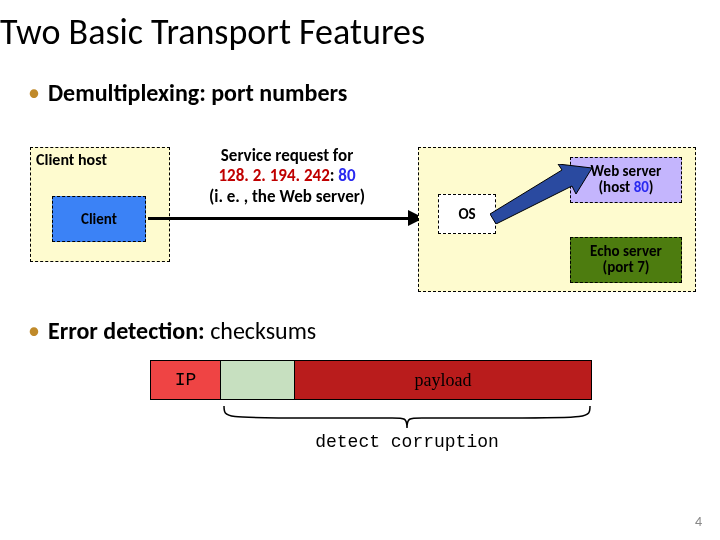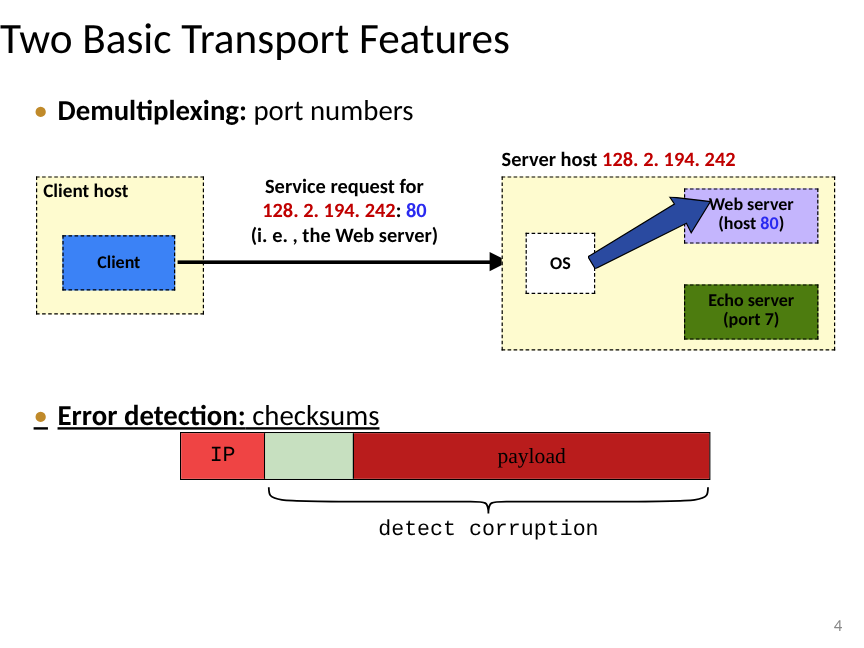--- a/index.html
+++ b/index.html
@@ -4,54 +4,54 @@
 <style>
   * { box-sizing: border-box; margin: 0; padding: 0; }
   html, body { width: 720px; height: 540px; font-family: "Calibri", "Arial", sans-serif; background: #fff; color: #000; }
   .slide { position: relative; width: 720px; height: 540px; }
 
   .title { position: absolute; top: 10px; left: 0; width: 720px; text-align: left; font-size: 36px; font-weight: 400; }
 
   .bullet1 { position: absolute; top: 78px; left: 28px; font-size: 24px; }
   .bullet1 .dot { color: #c08a2a; font-size: 24px; margin-right: 8px; }
   .bullet1 .lead { font-weight: 700; }
-  .bullet1 .tail { font-weight: 400; }
+  .bullet1 .tail { font-weight: 700; }
 
   .server-title { position: absolute; top: 122px; left: 418px; font-size: 17px; font-weight: 700; }
   .server-title .ip { color: #c00000; }
 
   
   .client-host-box { position: absolute; top: 147px; left: 30px; width: 140px; height: 115px; background: #fefbcf; border: 1.5px dashed #000; }
   .client-host-label { position: absolute; top: 150px; left: 36px; font-size: 16px; font-weight: 700; }
   .client-inner { position: absolute; top: 196px; left: 52px; width: 94px; height: 46px; background: #3b82f6; border: 1.5px dashed #000; display:flex; align-items:center; justify-content:center; font-size: 15px; font-weight:700; }
 
   
   .svc-req { position: absolute; top: 146px; left: 182px; width: 210px; text-align: center; font-size: 17px; font-weight: 700; line-height: 1.2; }
   .svc-req .ip { color: #c00000; }
   .svc-req .port { color: #2a2af0; }
 
   
   .arrow1 { position: absolute; top: 217px; left: 148px; width: 274px; height: 3px; background: #000; }
   .arrow1::after { content: ""; position: absolute; right: -2px; top: -7px; border-left: 16px solid #000; border-top: 8px solid transparent; border-bottom: 8px solid transparent; }
 
   
   .server-box { position: absolute; top: 147px; left: 418px; width: 278px; height: 145px; background: #fefbcf; border: 1.5px dashed #000; }
-  .os-box { position: absolute; top: 194px; left: 438px; width: 58px; height: 51px; background: #fff; border: 1.5px dashed #000; display:flex; align-items:center; justify-content:center; font-size: 15px; font-weight:700; }
+  .os-box { position: absolute; top: 194px; left: 438px; width: 58px; height: 40px; background: #fff; border: 1.5px dashed #000; display:flex; align-items:center; justify-content:center; font-size: 15px; font-weight:700; }
 
   .web-server { position: absolute; top: 157px; left: 570px; width: 112px; height: 46px; background: #c4b5fd; border: 1.5px dashed #000; display:flex; flex-direction:column; align-items:center; justify-content:center; font-size: 15px; font-weight:700; line-height:1.05; }
   .web-server .port { font-weight:700; }
   .web-server .pnum { color:#2a2af0; }
 
   .echo-server { position: absolute; top: 237px; left: 570px; width: 112px; height: 46px; background: #4d7c0f; border: 1.5px dashed #000; display:flex; flex-direction:column; align-items:center; justify-content:center; font-size: 15px; font-weight:700; line-height:1.05; }
 
   
   .arrow2 { position: absolute; top: 164px; left: 490px; width: 102px; height: 60px; }
 
   
-  .bullet2 { position: absolute; top: 332px; left: 28px; font-size: 24px; text-decoration: underline; }
+  .bullet2 { position: absolute; top: 316px; left: 28px; font-size: 24px; }
   .bullet2 .dot { color: #c08a2a; font-size: 24px; margin-right: 8px; }
   .bullet2 .lead { font-weight: 700; }
   .bullet2 .tail { font-weight: 400; }
 
   
   .pkt { position: absolute; top: 360px; left: 150px; width: 442px; height: 40px; border: 1.5px solid #000; display:flex; font-family: "Courier New", monospace; font-size: 18px; }
   .pkt .cell-ip { width: 70px; background: #ef4444; border-right: 1.5px solid #000; display:flex; align-items:center; justify-content:center; }
   .pkt .cell-blank { width: 74px; background: #c7e0c0; border-right: 1.5px solid #000; }
   .pkt .cell-payload { flex:1; background: #b91c1c; display:flex; align-items:center; justify-content:center;font-family:Liberation Serif, serif; }
 
@@ -65,23 +65,20 @@
 <body>
 
 <div class="slide">
 
   <div class="title">Two Basic Transport Features</div>
 
   <div class="bullet1">
     <span class="dot">•</span><span class="lead">Demultiplexing:</span><span class="tail"> port numbers</span>
   </div>
 
-  <div class="server-title">
-    <span>Server host </span><span class="ip">128. 2. 194. 242</span>
-  </div>
 
   <div class="client-host-box"></div>
   <div class="client-host-label">Client host</div>
   <div class="client-inner">Client</div>
 
   <div class="svc-req">
     <span>Service request for</span><br>
     <span class="ip">128. 2. 194. 242</span><span>: </span><span class="port">80</span><br>
     <span>(i. e. , the Web server)</span>
   </div>

